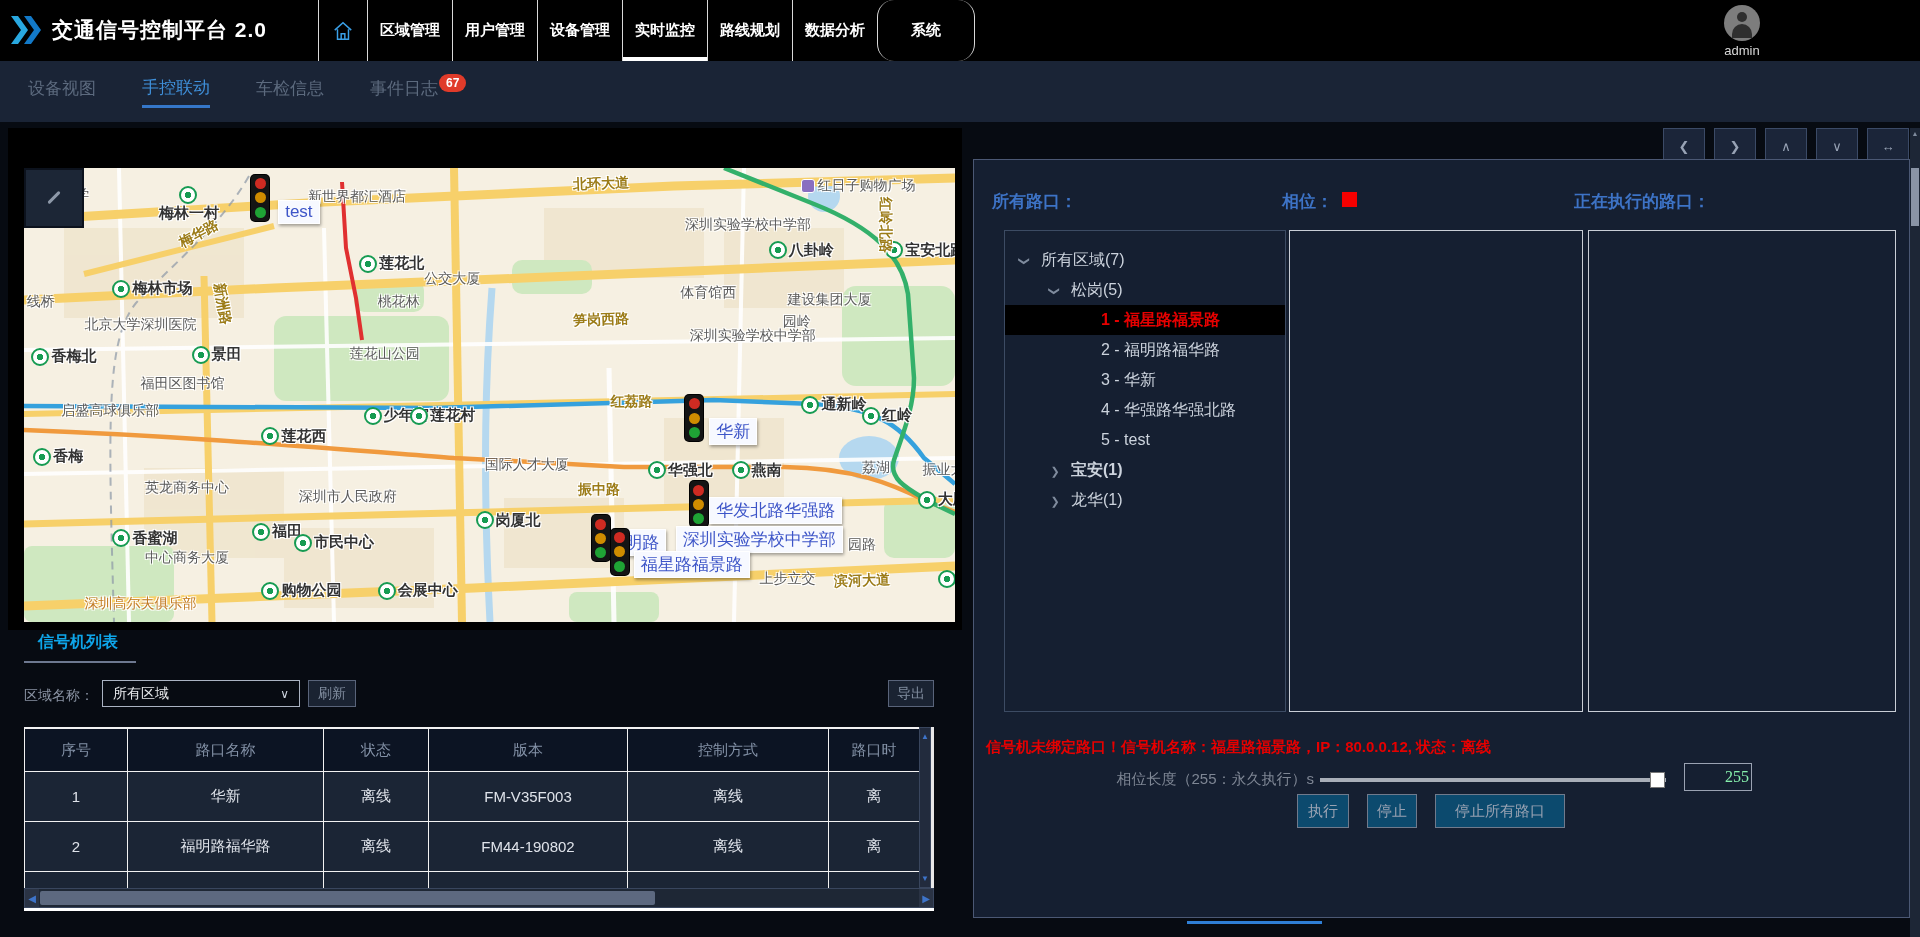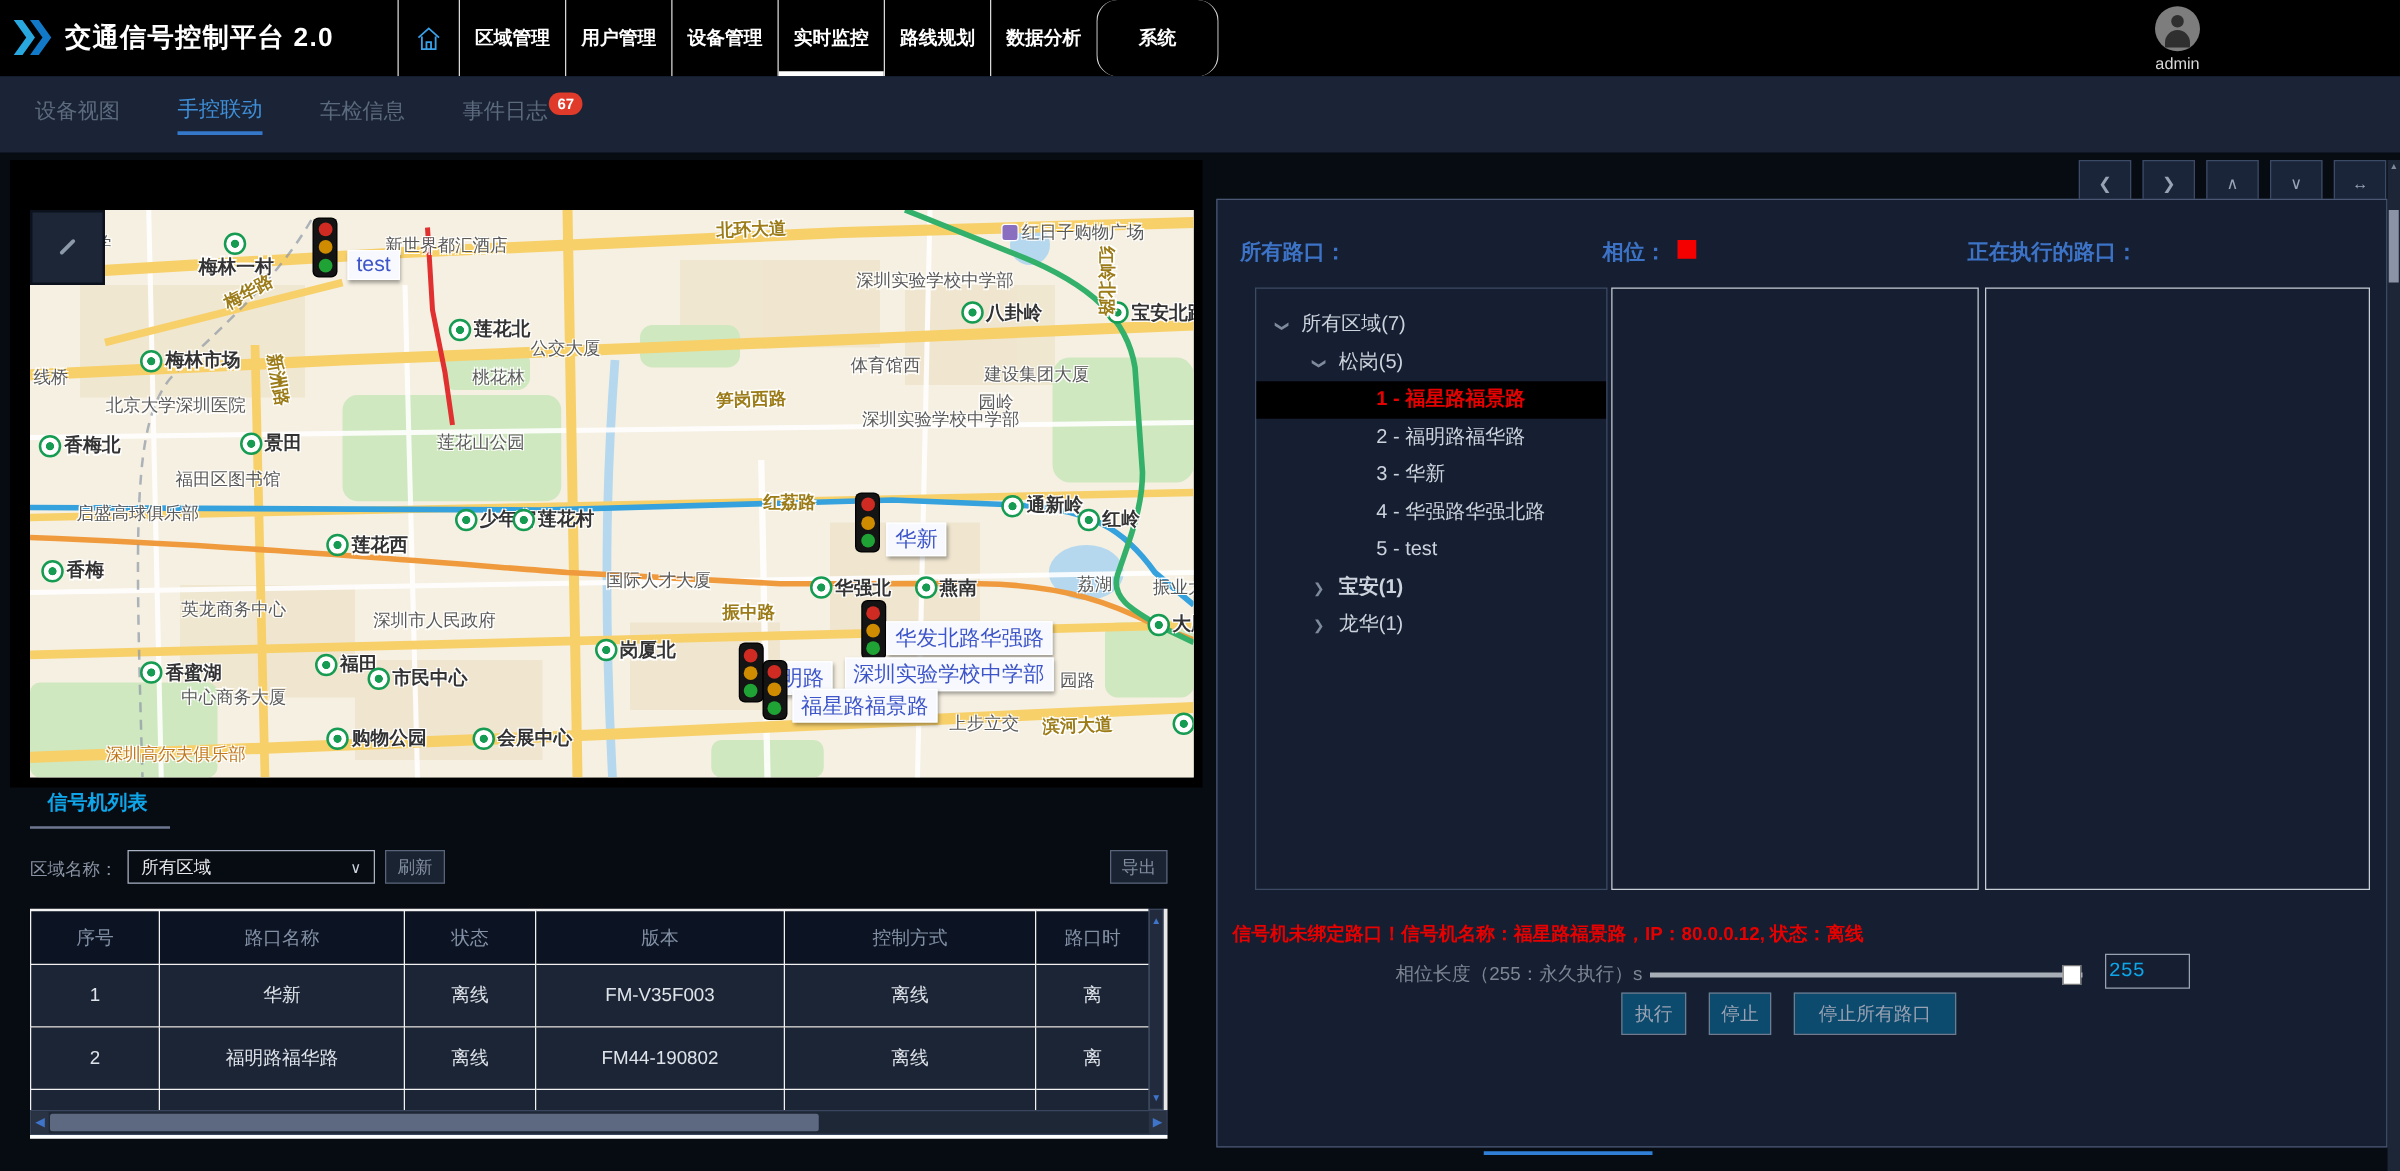--- a/index.html
+++ b/index.html
@@ -86,21 +86,21 @@
   #phase-box{position:absolute;left:315px;top:70px;width:294px;height:482px;border:1px solid #c9ced6;box-sizing:border-box}
   #exec-box{position:absolute;left:614px;top:70px;width:308px;height:482px;border:1px solid #c9ced6;box-sizing:border-box}
   .tree-row{height:30px;line-height:30px;font-size:16px;color:#ccd3dd;white-space:nowrap;cursor:pointer;position:relative}
   .tree-row .chev{display:inline-block;width:16px;color:#7f8b9d;font-size:11px;text-align:center;margin-right:8px}
   .tree-row.selected{background:#000;color:#e60000;font-weight:bold}
   #panel-msg{position:absolute;left:12px;top:578px;color:#e60000;font-size:15px;font-weight:bold;white-space:nowrap}
   #slider-label{position:absolute;left:12px;top:610px;width:328px;text-align:right;color:#7e8694;font-size:15px}
   #slider-track{position:absolute;left:346px;top:618px;width:346px;height:4px;background:#a8aeb8;cursor:pointer}
   #slider-thumb{position:absolute;left:676px;top:612px;width:15px;height:16px;background:#fff;border:1px solid #777;box-sizing:border-box;cursor:grab}
   #slider-input{position:absolute;left:710px;top:603px;width:62px;height:24px;background:transparent;
-    border:1px solid #9aa2b2;color:#0ea5e9;font-size:16px;text-align:left;font-family:Liberation Mono, monospace}
+    border:1px solid #9aa2b2;color:#86efac;font-size:16px;text-align:right;font-family:Liberation Serif, serif}
   .pbtn{position:absolute;top:634px;height:34px;background:#0c4a6e;border:1px solid #707a8c;color:#99a2b2;
     font-size:15px;display:flex;align-items:center;justify-content:center;cursor:pointer;box-sizing:border-box}
   #btn-exec{left:323px;width:52px}
   #btn-stop{left:393px;width:50px}
   #btn-stop-all{left:461px;width:130px}
   
   #win-scroll{position:absolute;right:0;top:128px;width:10px;height:809px;background:#1d2636}
   #win-scroll .arr{position:absolute;top:2px;left:0;width:100%;text-align:center;color:#7f8b9d;font-size:7px}
   #win-scroll .thumb{position:absolute;left:1px;top:40px;width:8px;height:58px;background:#8a94a6}
   #bottom-blue{position:absolute;left:1187px;top:921px;width:135px;height:3px;background:#2f7fd6}

